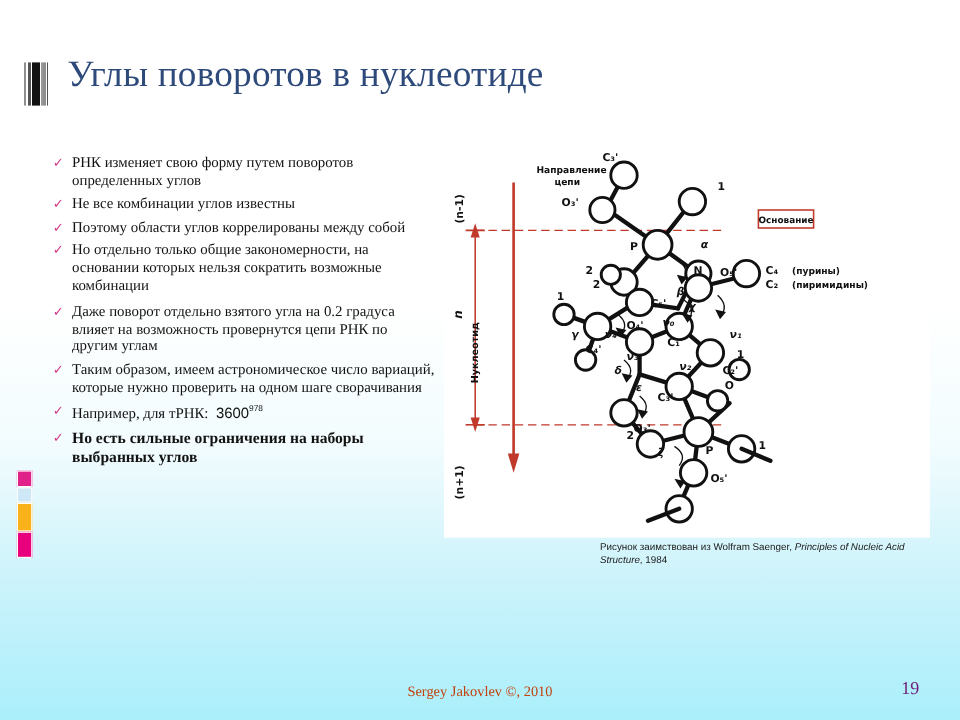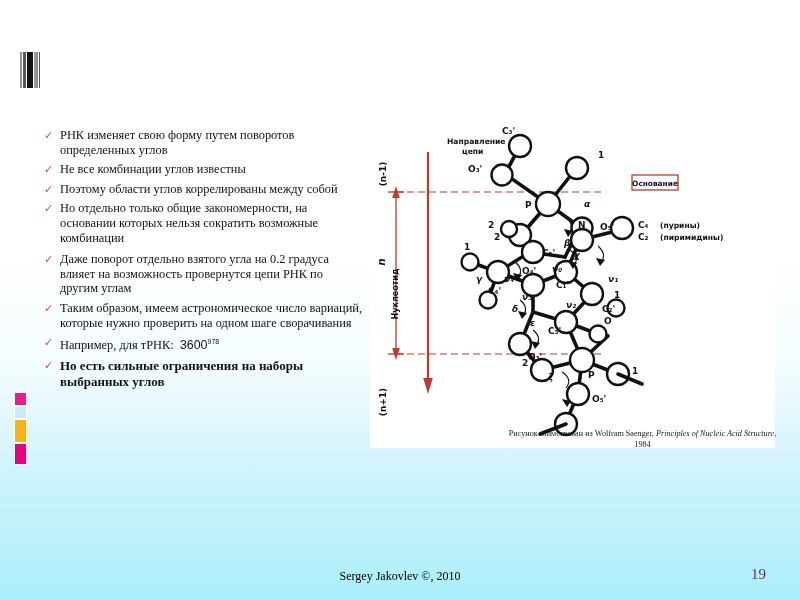--- a/index.html
+++ b/index.html
@@ -45,42 +45,42 @@
   .bullet .num { font-family:Liberation Sans, sans-serif; }
   .bullet .num sup { font-size:7px; vertical-align:super; }
 
   
   .figure {
     position:absolute; left:370px; top:122px; width:405px; height:326px;
     background:#ffffff;
   }
   .figure svg { display:block; }
   .fig-caption {
-    position:absolute; left:500px; top:428px; width:285px;
+    position:absolute; left:500px; top:450px; width:285px;
     font-size:8.2px; line-height:11px; color:#1a1a1a;
-    font-family:Liberation Serif, serif;
-    text-align:center;
+    font-family:Liberation Sans, sans-serif;
   }
   .fig-caption i { font-style:italic; }
 
   
   .footer-name {
     position:absolute; left:0; top:569px; width:800px; text-align:center;
-    font-size:12px; color:#000000; font-family:"Liberation Serif", serif;
+    font-size:12px; color:#c2410c; font-family:"Liberation Serif", serif;
   }
   .footer-page {
     position:absolute; right:34px; top:566px;
     font-size:15px; color:#701a75; font-family:"Liberation Serif", serif;
   }
 </style>
 </head>
 <body>
 
 <div class="title-bar">
   <div class="title-mark"></div>
+  <div class="title-text">Углы поворотов в нуклеотиде</div>
 </div>
 
 <div class="accent" style="top:392px;">
   <i style="height:14px;background:#e0218a;"></i>
   <i style="height:13px;background:#cfe8f7;"></i>
   <i style="height:24px;background:#f9b219;"></i>
   <i style="height:22px;background:#e8007d;"></i>
 </div>
 
 <div class="bullets">

